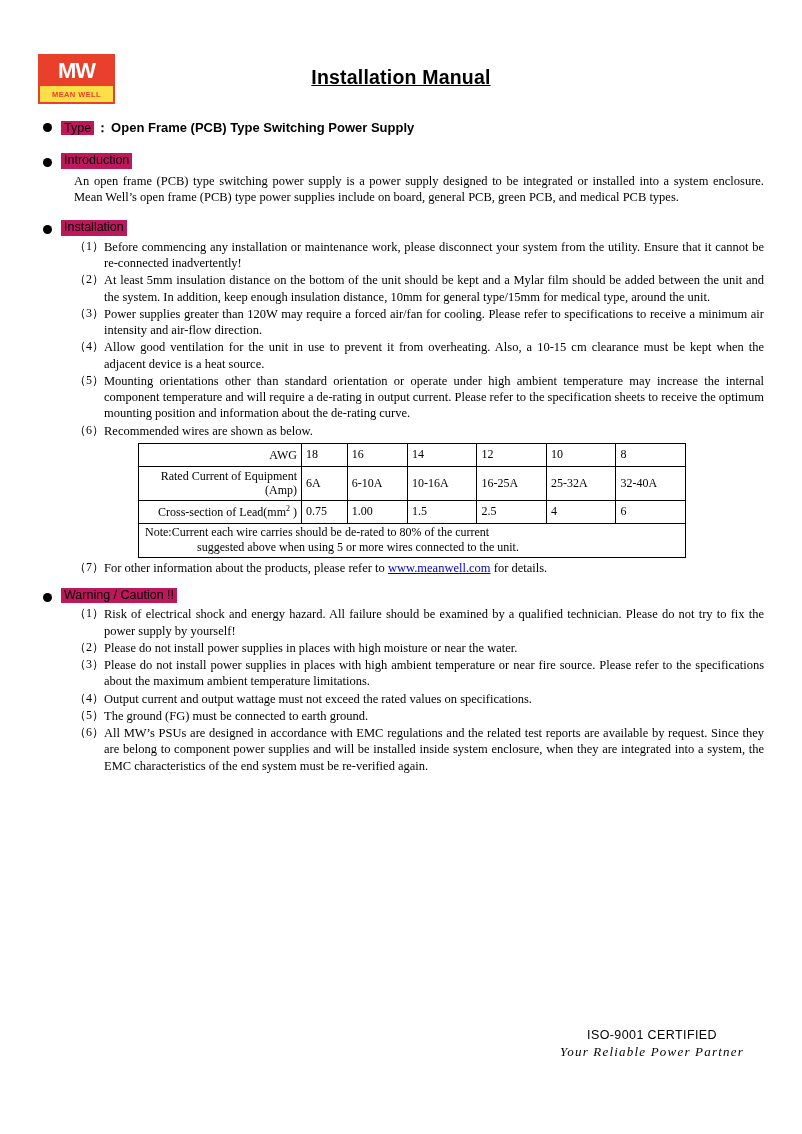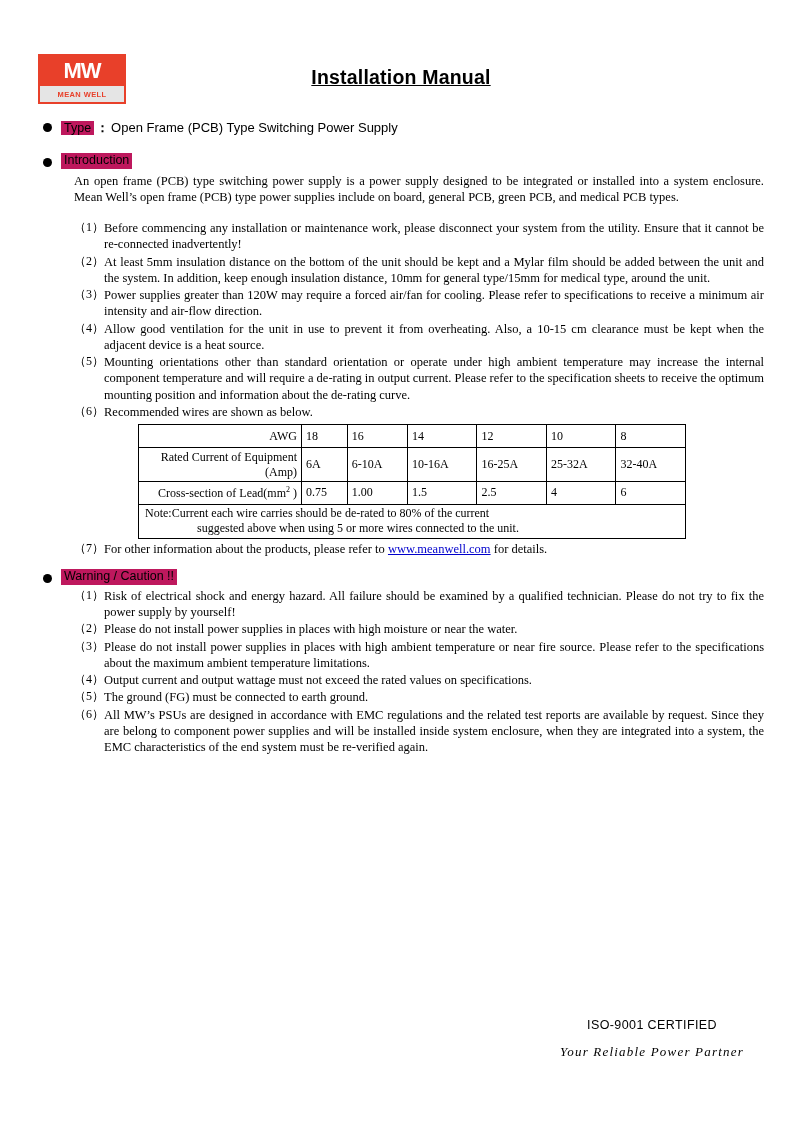--- a/index.html
+++ b/index.html
@@ -24,24 +24,24 @@
 
   
   .header {
     position: relative;
     height: 62px;
   }
   .logo {
     position: absolute;
     left: 0px;
     top: 14px;
-    width: 88px;
+    width: 77px;
     height: 50px;
     border: 2px solid #e8402a;
-    background: #e5e5e5;
+    background: #fde047;
     box-sizing: border-box;
   }
   .logo-top {
     background: #e8402a;
     height: 30px;
     display: flex;
     align-items: center;
     justify-content: center;
   }
   .logo-mw {
@@ -97,21 +97,21 @@
   .head-label {
     font-family: "Liberation Sans", sans-serif;
     font-weight: normal;
     font-size: 12.5px;
     background: #be185d;
     padding: 0 3px;
     line-height: 1.25;
   }
   .type-line {
     font-family: "Liberation Sans", sans-serif;
-    font-weight: normal;
+    font-weight: bold;
     font-size: 13px;
   }
   .type-colon {
     font-weight: bold;
     font-size: 13px;
     padding: 0 2px;
   }
   .families {
     margin-left: 66px;
     font-family: "Liberation Sans", sans-serif;
@@ -206,21 +206,21 @@
   .iso {
     font-family: "Liberation Sans", sans-serif;
     font-size: 12.5px;
     letter-spacing: 0.4px;
   }
   .slogan {
     font-family: "Liberation Serif", serif;
     font-style: italic;
     font-size: 13px;
     letter-spacing: 1.2px;
-    margin-top: 12px;
+    margin-top: 2px;
   }
 </style>
 </head>
 <body>
 
 <div class="page">
 
   <div class="header">
     <div class="logo">
       <div class="logo-top">
@@ -244,20 +244,24 @@
 
   <div class="section" style="margin-top:16px;">
     <div class="bullet-row">
       <div class="bullet"></div>
       <span class="head-label">Introduction</span>
     </div>
     <div class="para">An open frame (PCB) type switching power supply is a power supply designed to be integrated or installed into a system enclosure. Mean Well’s open frame (PCB) type power supplies include on board, general PCB, green PCB, and medical PCB types.</div>
   </div>
 
   <div class="section" style="margin-top:15px;">
+    <div class="bullet-row">
+      <div class="bullet"></div>
+      <span class="head-label">Installation</span>
+    </div>
 
     <div class="list">
       <div class="li">
         <span class="num">（1）</span>
         <span class="txt">Before commencing any installation or maintenance work, please disconnect your system from the utility. Ensure that it cannot be re-connected inadvertently!</span>
       </div>
       <div class="li">
         <span class="num">（2）</span>
         <span class="txt">At least 5mm insulation distance on the bottom of the unit should be kept and a Mylar film should be added between the unit and the system. In addition, keep enough insulation distance, 10mm for general type/15mm for medical type, around the unit.</span>
       </div>

